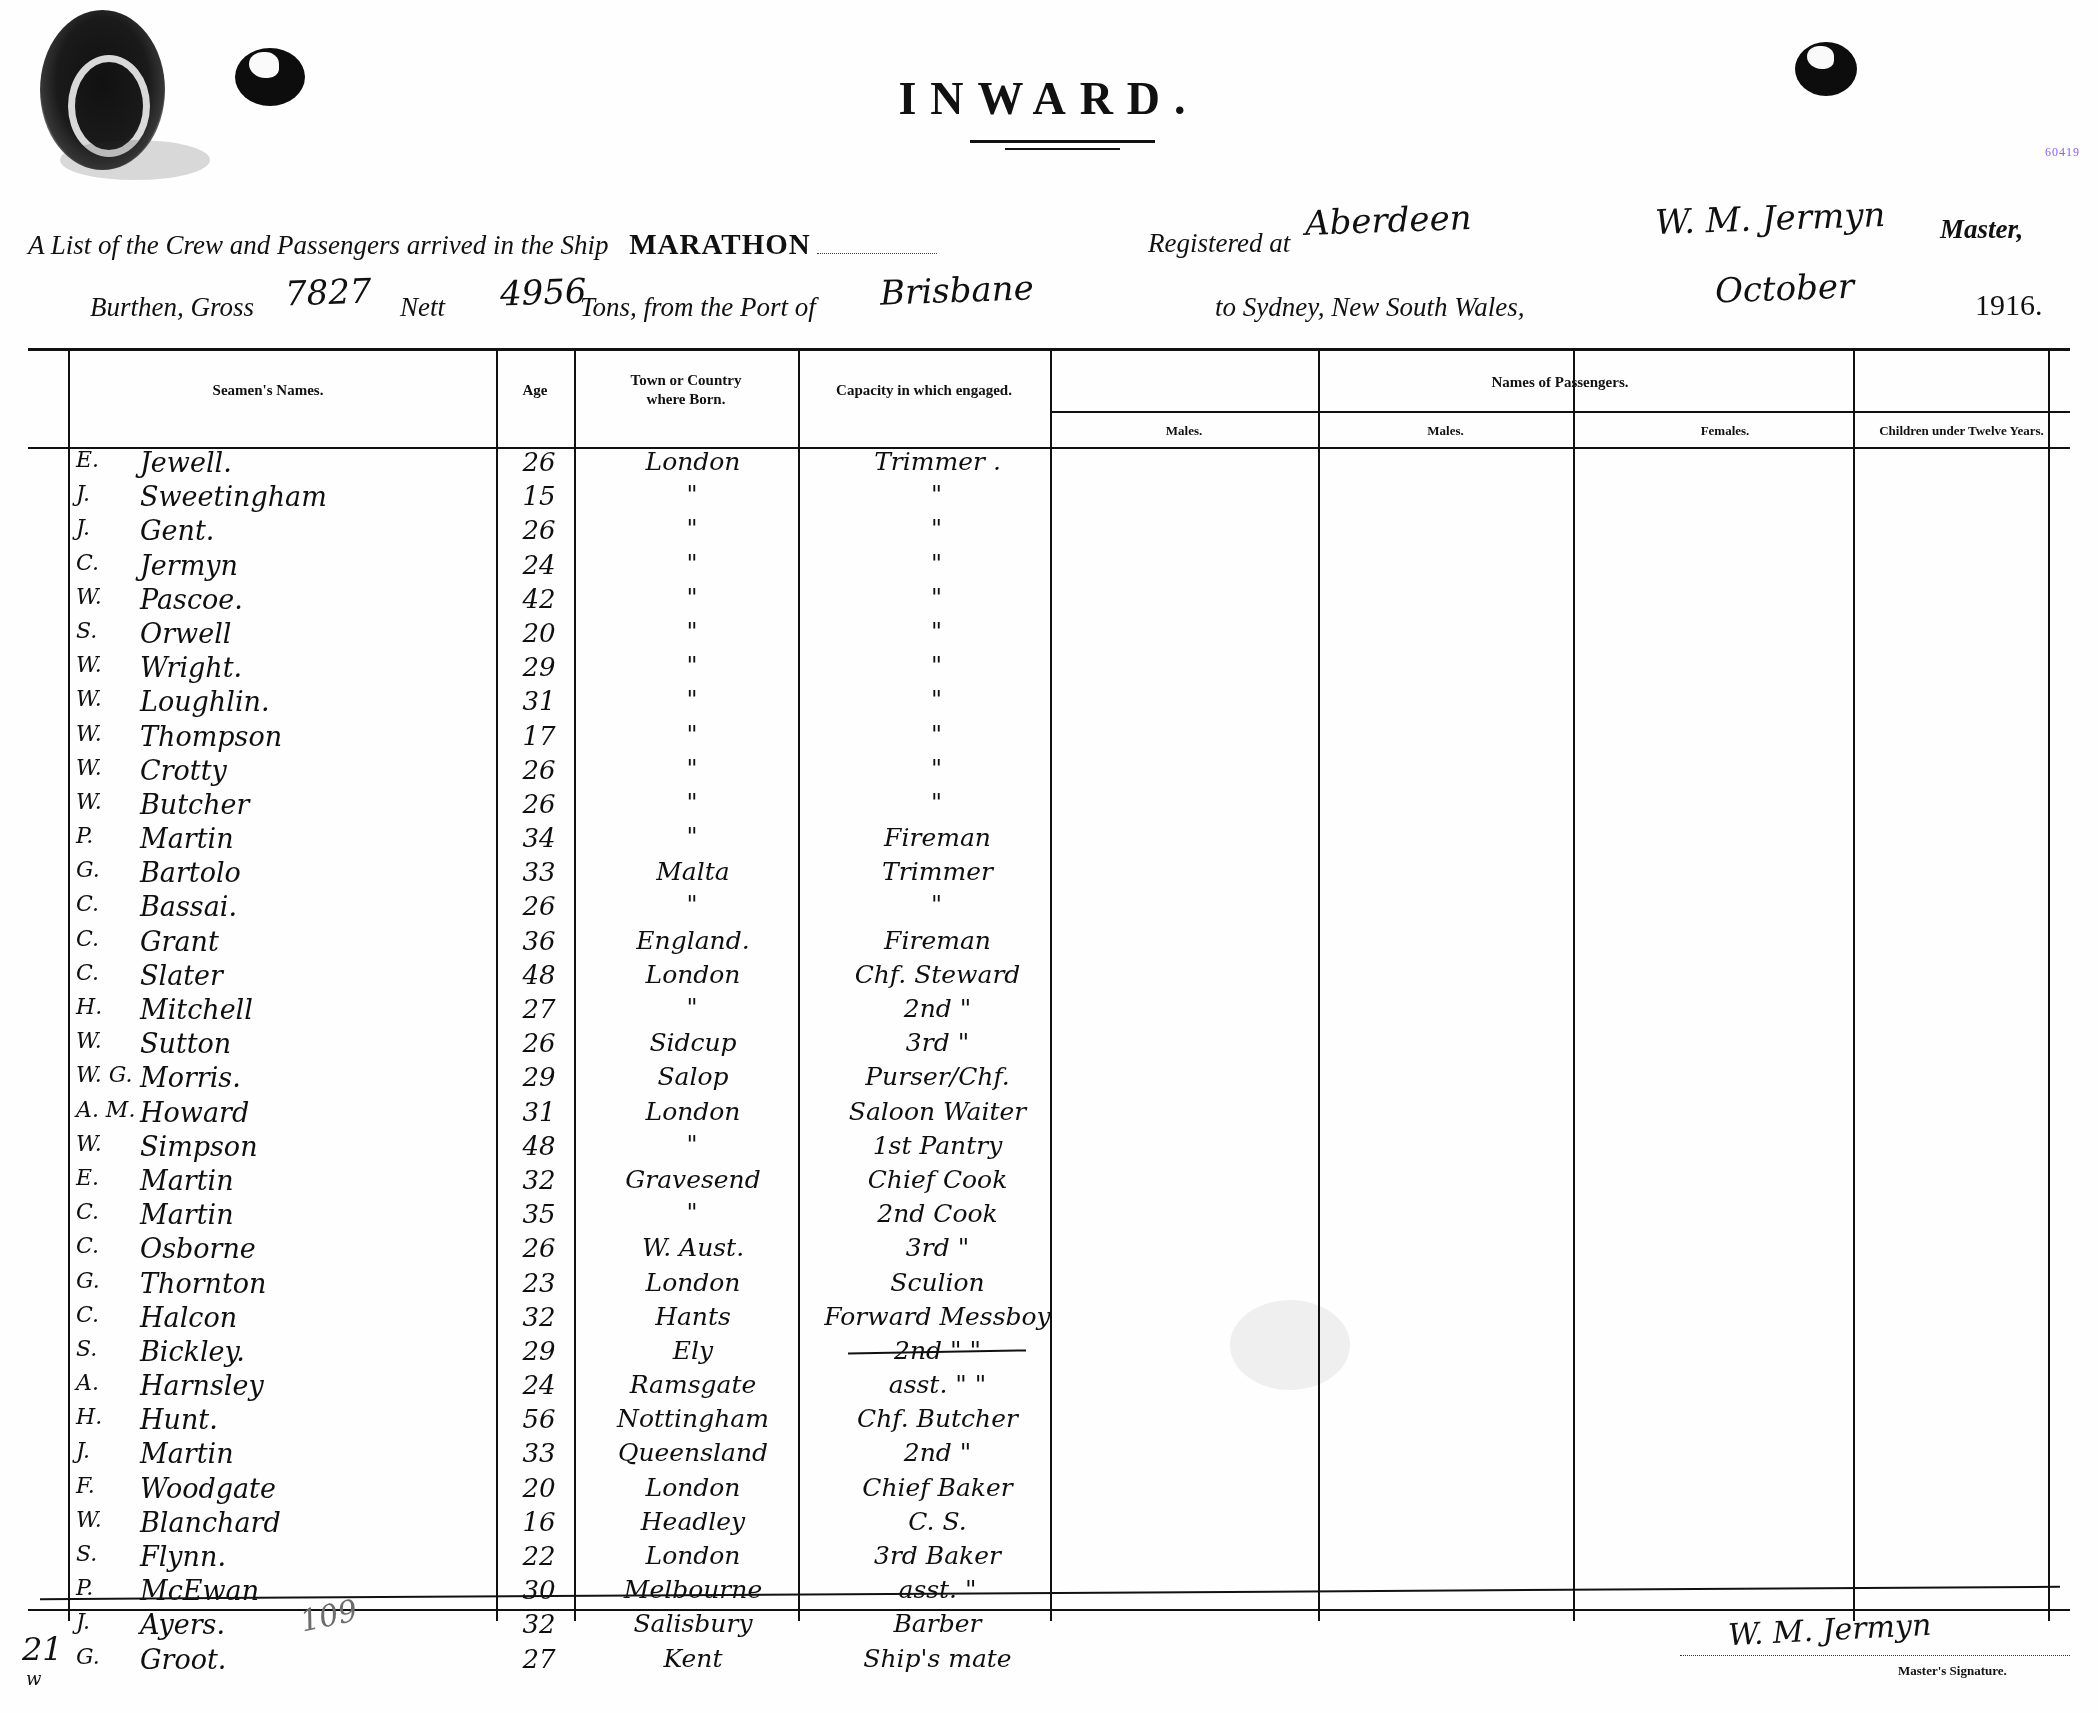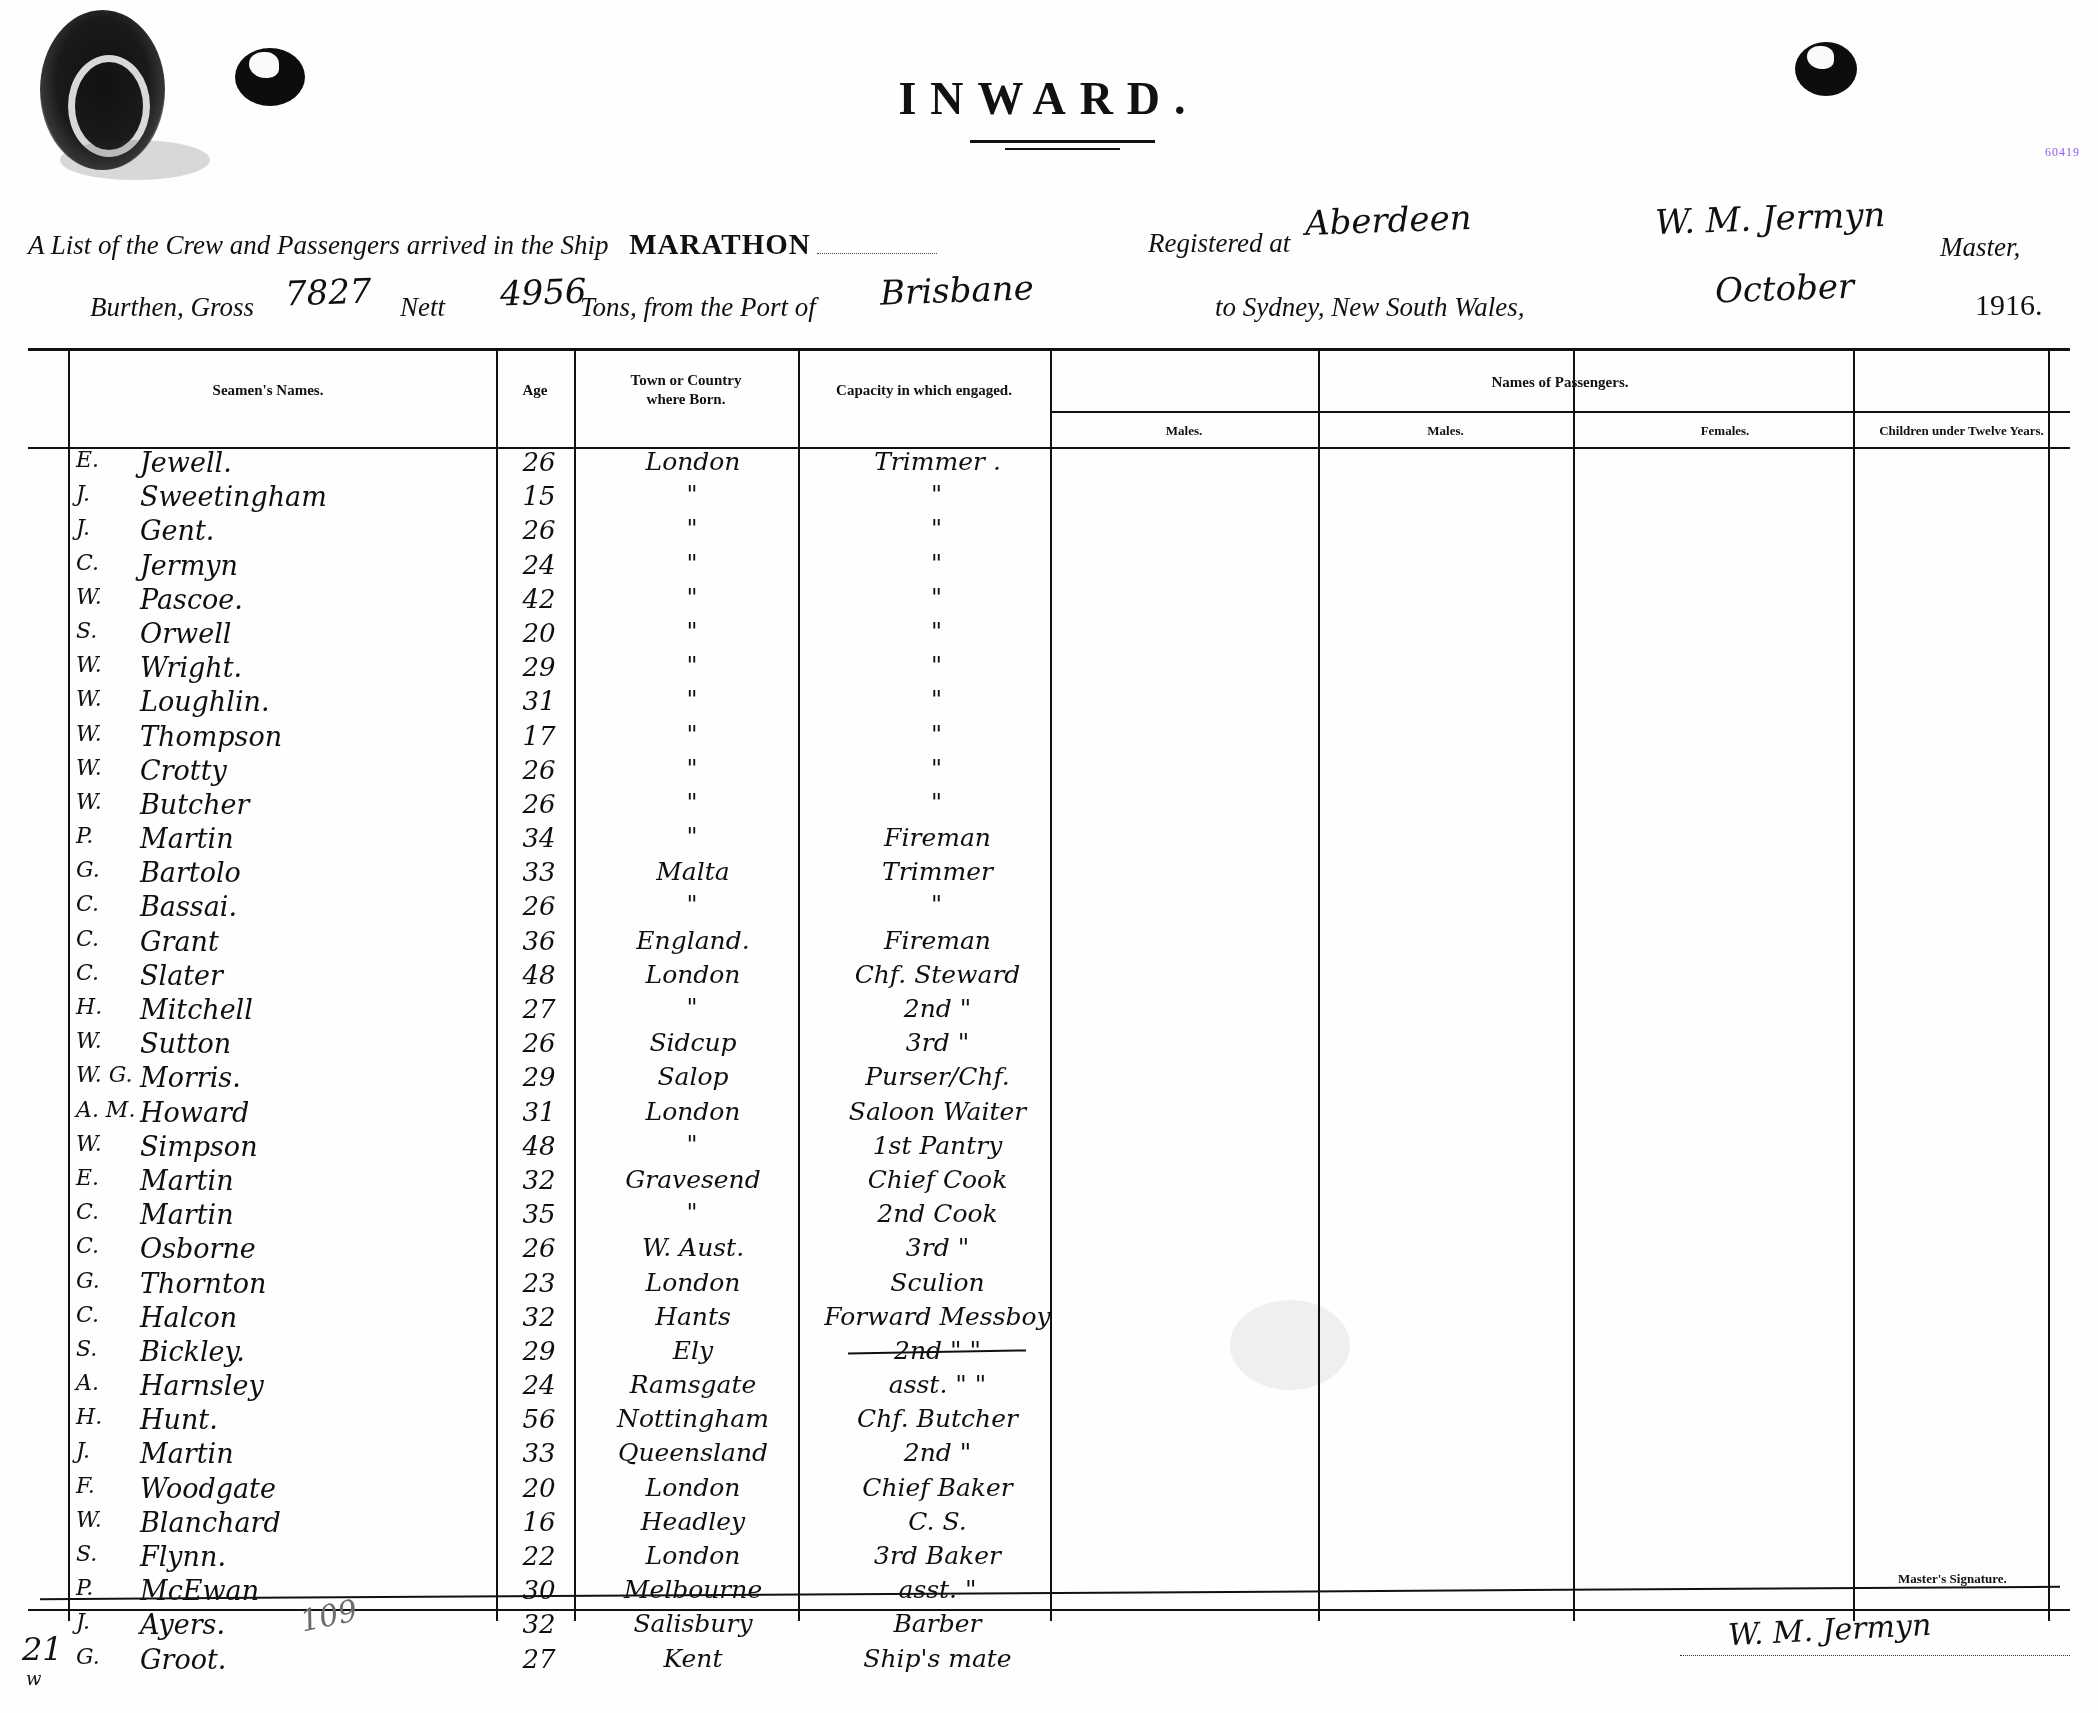--- a/index.html
+++ b/index.html
@@ -29,21 +29,21 @@
   .printed{font-style:italic;font-size:27px;font-family:"Liberation Serif",serif;}
   .printed-b{font-style:normal;font-weight:700;font-size:29px;letter-spacing:1px;}
   .hand{font-family:"DejaVu Serif",serif;font-style:italic;font-size:34px;color:#101010;
         transform:rotate(-2deg);display:inline-block;}
   .dotline{border-bottom:1px dotted #444;display:inline-block;}
 
   .h-ship{position:absolute;left:28px;top:228px;}
   .h-reg{position:absolute;left:1148px;top:228px;}
   .h-regval{position:absolute;left:1305px;top:200px;}
   .h-master{position:absolute;left:1655px;top:198px;}
-  .h-mastlbl{position:absolute;left:1940px;top:232px;}
+  .h-mastlbl{position:absolute;left:1940px;top:214px;font-weight:bold;}
   .h-burthen{position:absolute;left:90px;top:292px;}
   .h-gross{position:absolute;left:285px;top:272px;}
   .h-nett{position:absolute;left:400px;top:292px;}
   .h-nettval{position:absolute;left:500px;top:272px;}
   .h-tons{position:absolute;left:580px;top:292px;}
   .h-port{position:absolute;left:880px;top:270px;}
   .h-to{position:absolute;left:1215px;top:292px;}
   .h-month{position:absolute;left:1715px;top:268px;}
   .h-year{position:absolute;left:1975px;top:288px;font-size:30px;font-family:"Liberation Serif",serif;font-weight:400;}
 
@@ -68,21 +68,21 @@
 
   .strike{position:absolute;left:820px;width:178px;border-top:2px solid #111;transform:rotate(-1deg);}
 
   .diag{position:absolute;left:40px;top:1592px;width:2020px;border-top:2px solid #111;transform:rotate(-0.35deg);}
   .footnum{position:absolute;left:22px;top:1630px;font-family:"DejaVu Serif",serif;font-style:italic;font-size:32px;}
   .footnum small{font-size:18px;display:block;margin-left:4px;}
   .pencil{position:absolute;left:300px;top:1598px;font-family:"DejaVu Serif",serif;font-style:italic;
       font-size:30px;color:#6b6b6b;transform:rotate(-12deg);}
   .sig-line{position:absolute;left:1680px;top:1655px;width:390px;border-bottom:1px dotted #333;}
   .sig{position:absolute;left:1728px;top:1612px;font-family:"DejaVu Serif",serif;font-style:italic;font-size:30px;transform:rotate(-3deg);}
-  .sig-lbl{position:absolute;left:1898px;top:1571px;font-size:13px;font-weight:700;font-family:"Liberation Serif",serif;}
+  .sig-lbl{position:absolute;left:1898px;top:1663px;font-size:13px;font-weight:700;font-family:"Liberation Serif",serif;}
 </style>
 </head>
 <body>
 
 <div class="sheet">
 
   <div class="stamp-oval"></div>
   <div class="blot-a"></div>
   <div class="blot-b"></div>
   <div class="smudge" style="left:60px;top:140px;width:150px;height:40px;"></div>

